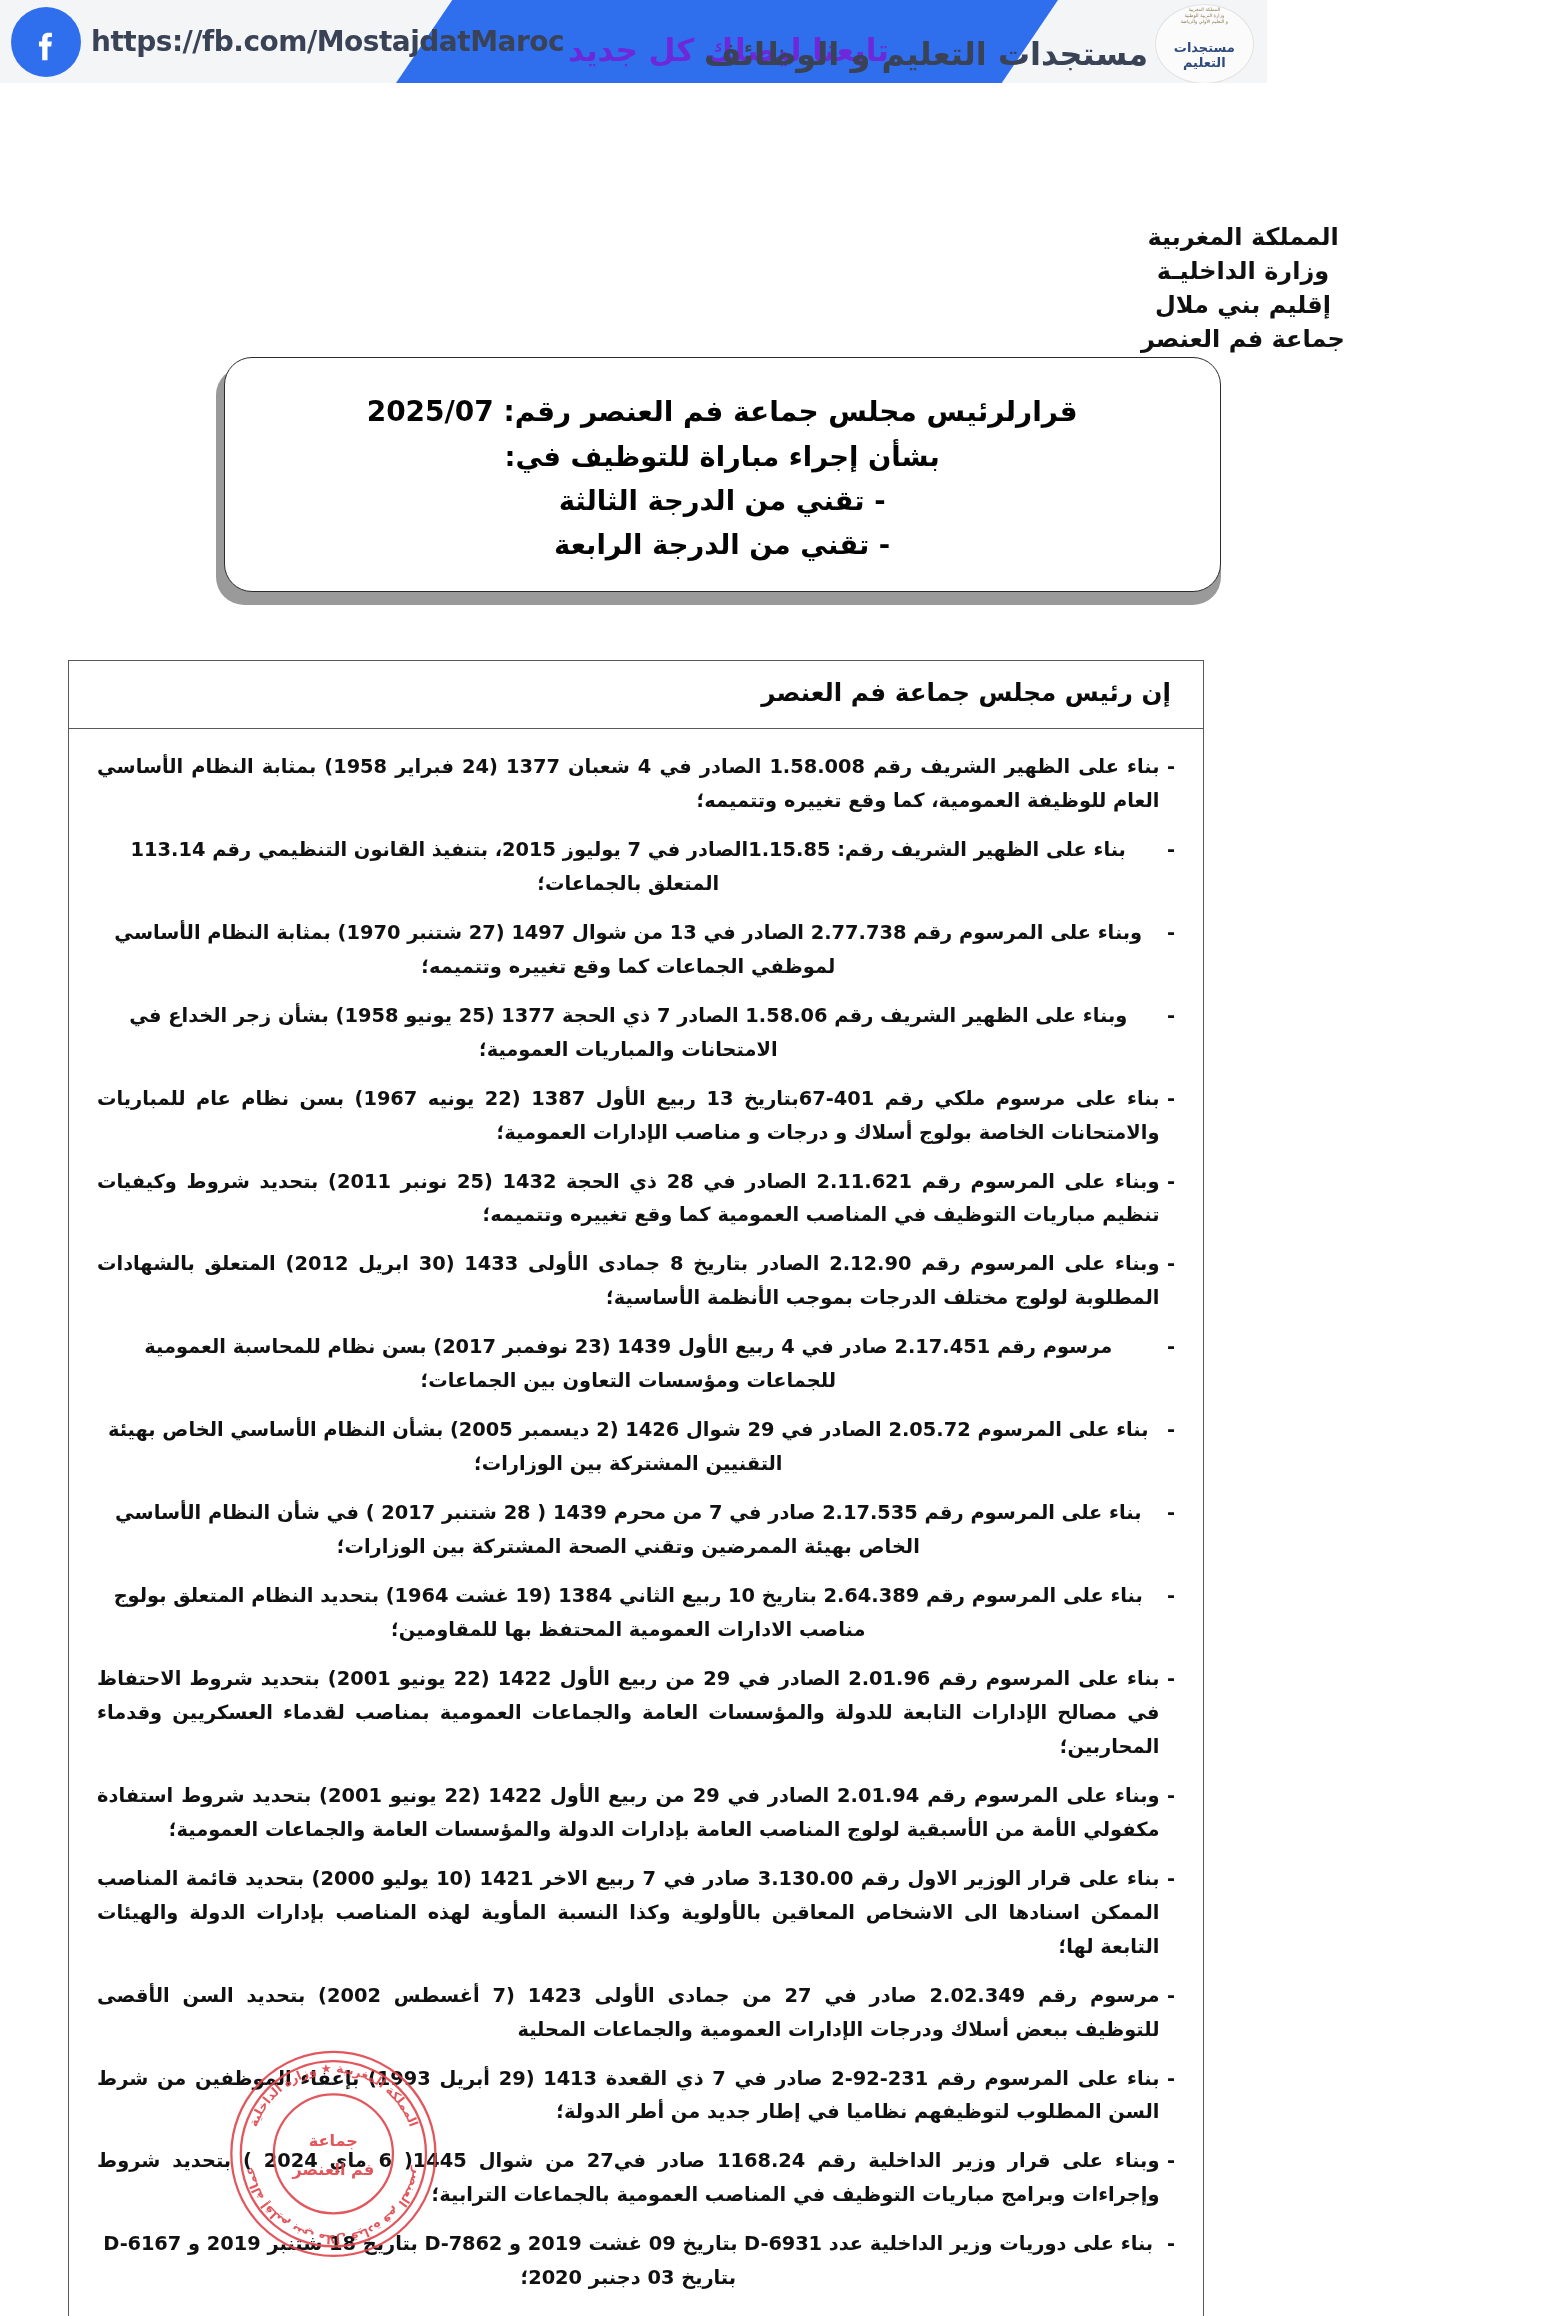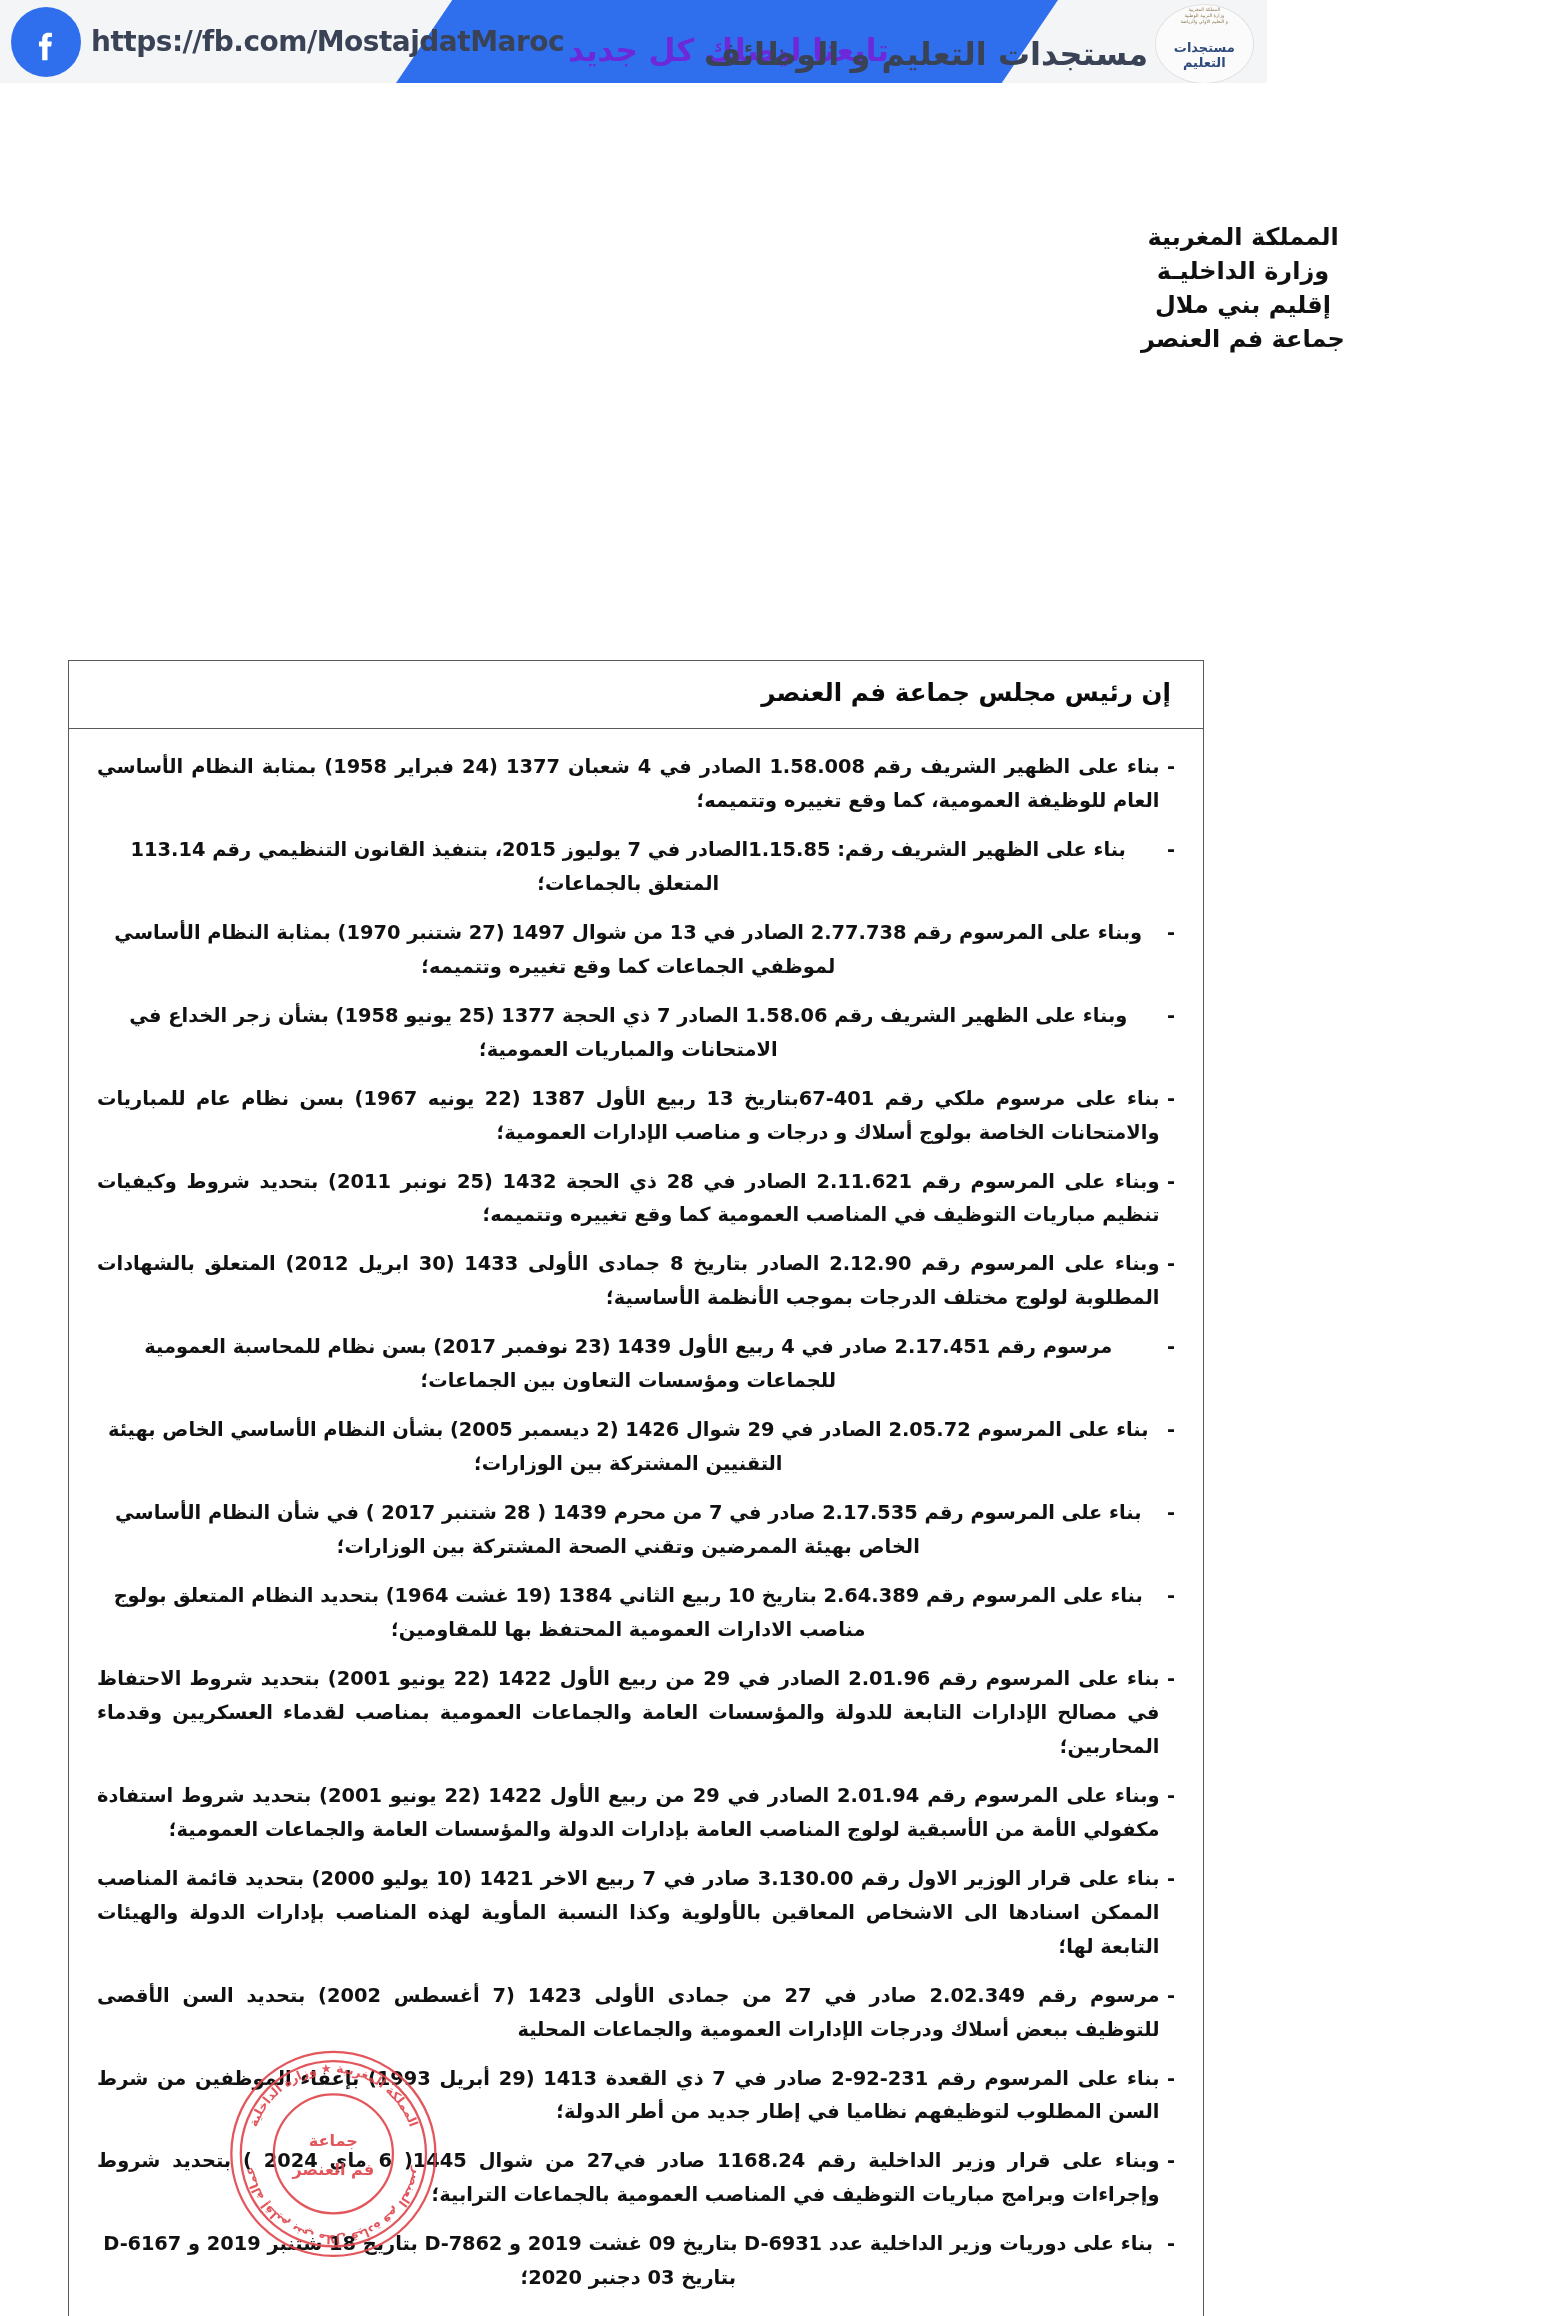--- a/index.html
+++ b/index.html
@@ -265,20 +265,29 @@
 
 <div class="sheet">
 
   <div class="org-header">
     <div>المملكة المغربية</div>
     <div>وزارة الداخليـة</div>
     <div>إقليم بني ملال</div>
     <div>جماعة فم العنصر</div>
   </div>
 
+  <div class="title-box-wrap">
+    <div class="title-box-shadow"></div>
+    <div class="title-box">
+      <div class="title-line t1">قرارلرئيس مجلس جماعة فم العنصر رقم: 2025/07</div>
+      <div class="title-line">بشأن إجراء مباراة للتوظيف في:</div>
+      <div class="title-line">- تقني من الدرجة الثالثة</div>
+      <div class="title-line">- تقني من الدرجة الرابعة</div>
+    </div>
+  </div>
 
   <div class="doc-table">
     <div class="doc-head-row">
       <div class="doc-head-text">إن رئيس مجلس جماعة فم العنصر</div>
     </div>
     <div class="doc-body-row" id="clause-list">
         <div class="clause">
           <span class="dash">-</span>
           <span class="ctext">بناء على الظهير الشريف رقم 1.58.008 الصادر في 4 شعبان 1377 (24 فبراير 1958) بمثابة النظام الأساسي العام للوظيفة العمومية، كما وقع تغييره وتتميمه؛</span>
         </div>

